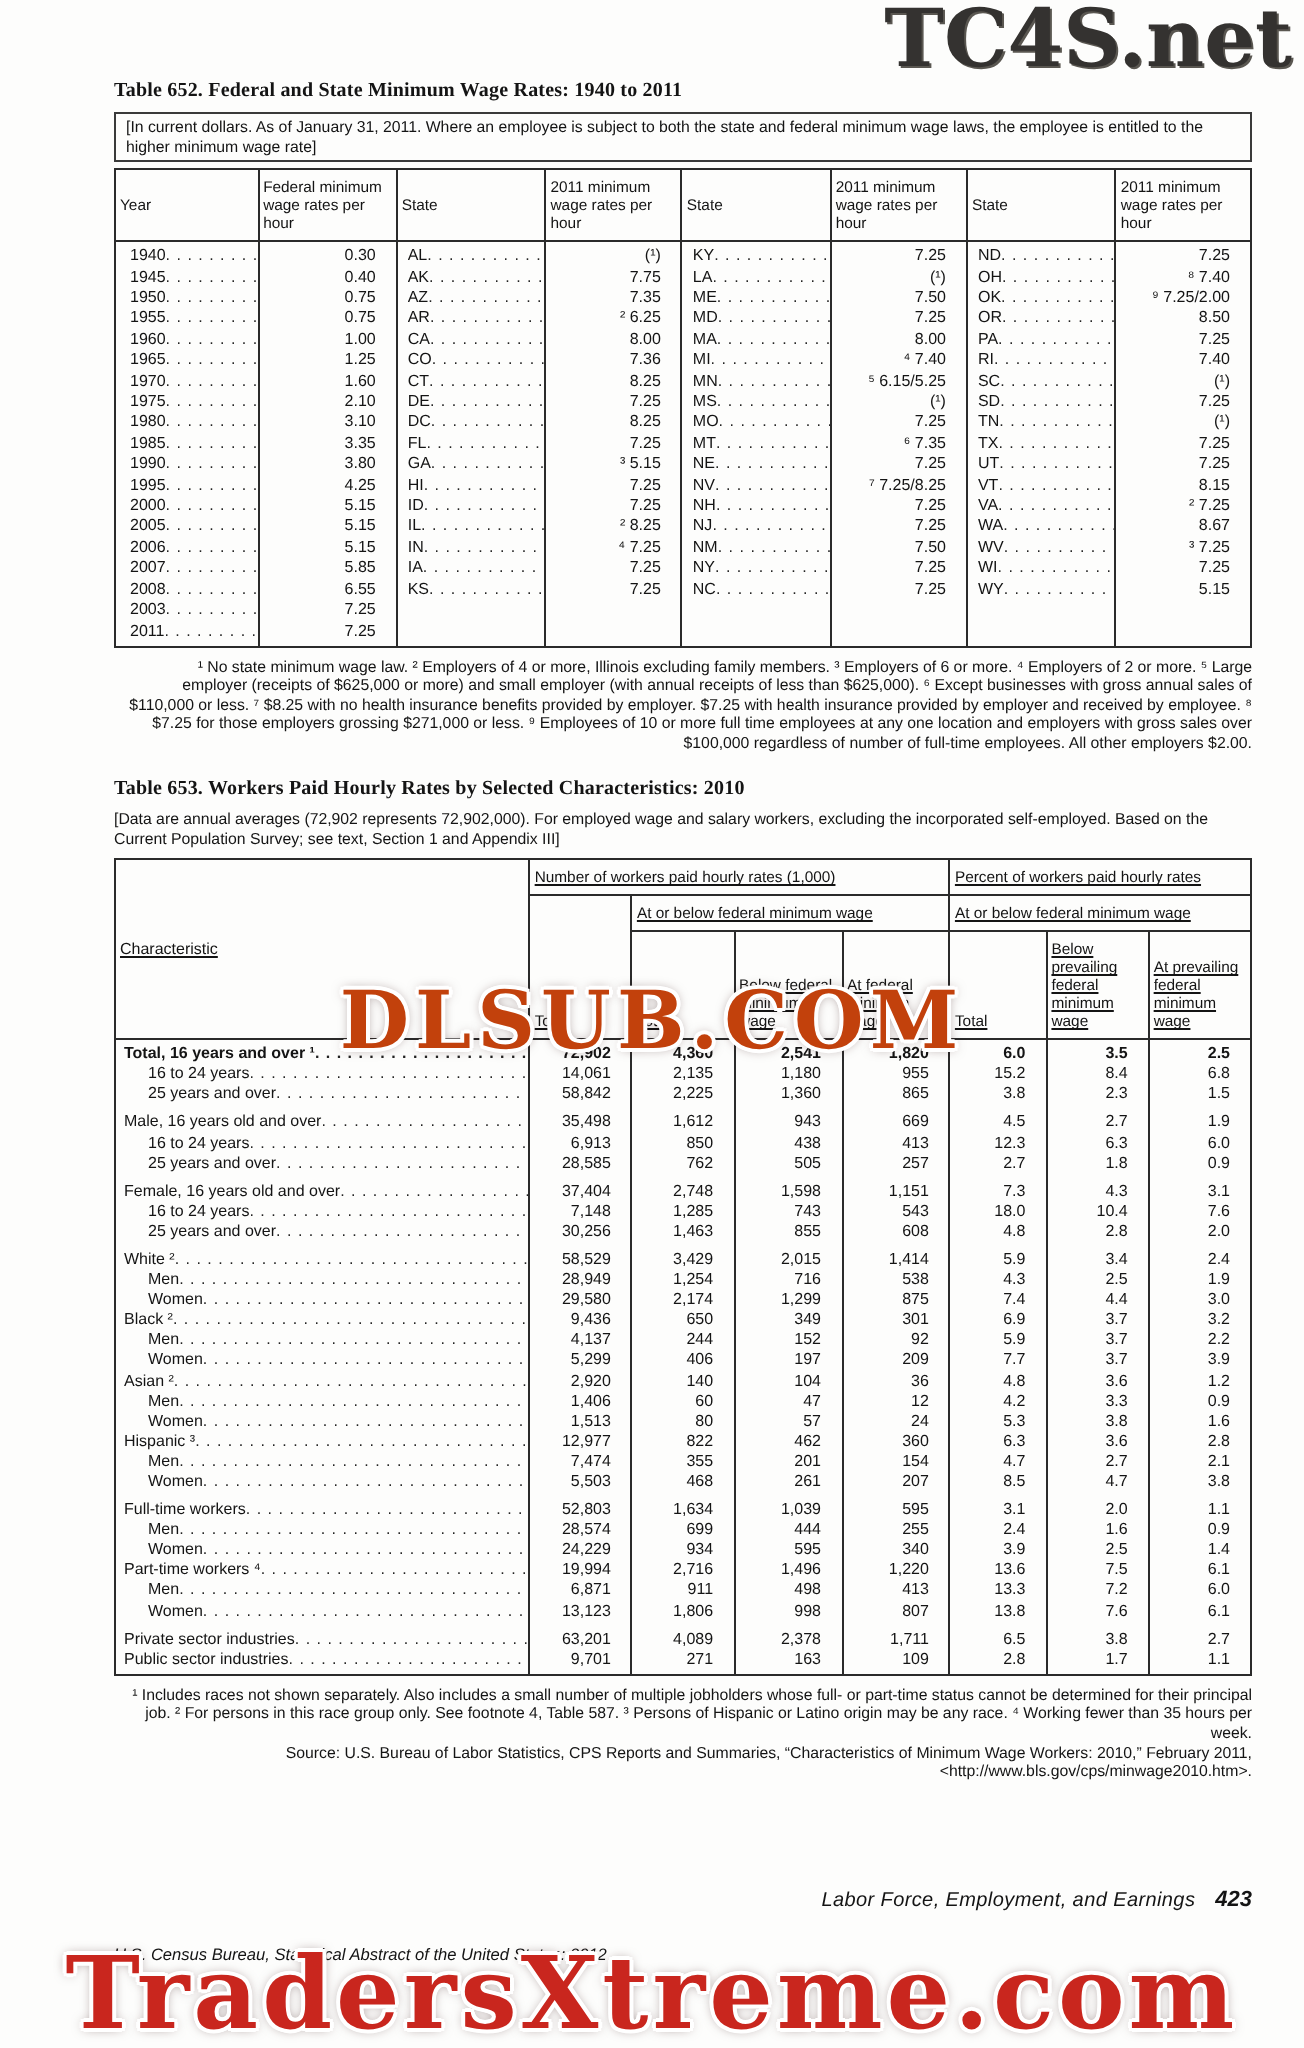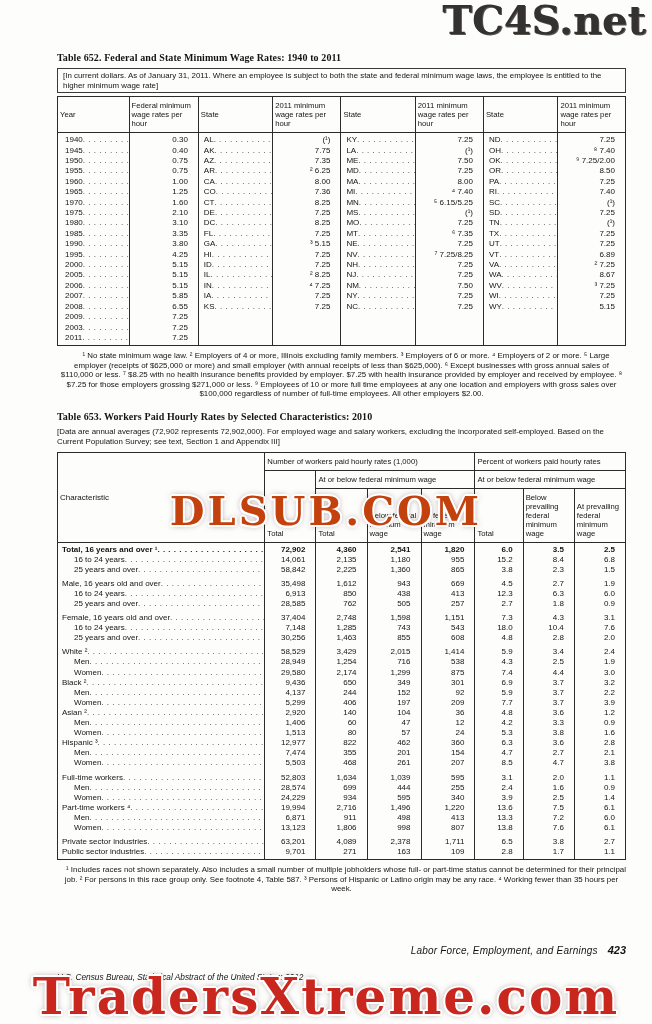--- a/index.html
+++ b/index.html
@@ -1,50 +1,50 @@
 <!DOCTYPE html>
 <html><head>
 <meta charset="utf-8">
 <style>
   * { margin:0; padding:0; box-sizing:border-box; }
   html,body { width:652px; height:1024px; }
   body { background:#fdfdfc; color:#141414; font-family:"Liberation Sans",sans-serif; position:relative; overflow:hidden; }
-  .page { position:absolute; inset:0; padding:52px 26px 0 57px; }
+  .page { position:absolute; inset:0; padding:40px 26px 0 57px; }
 
   .tbl-title { font-family:"Liberation Serif",serif; font-weight:bold; font-size:10px; letter-spacing:.1px; margin-bottom:5px; }
   .headnote { font-size:7.9px; line-height:9.6px; }
   .headnote.boxed { border:1px solid #3a3a3a; padding:2px 5px; margin-bottom:3px; }
   .headnote.plain { margin-bottom:5px; }
 
   table { border-collapse:collapse; width:100%; table-layout:fixed; }
   .t652, .t653 { border:1px solid #2b2b2b; font-size:8px; }
   .t652 th, .t653 th { border:1px solid #2b2b2b; font-weight:normal; font-size:7.7px; line-height:9px; text-align:left; padding:4px 2px; }
   .t652 th { vertical-align:middle; }
-  .t653 th { vertical-align:bottom; }
+  .t653 th { vertical-align:bottom;text-decoration:underline; }
   .t653 th.gh { vertical-align:middle; }
   .t653 th.char { vertical-align:middle; font-size:8px; }
   .t652 td, .t653 td { border-left:1px solid #2b2b2b; line-height:10.4px; vertical-align:bottom; overflow:hidden; }
   .t653 td { line-height:10.1px; }
   .t652 td:first-child, .t653 td:first-child { border-left:none; }
   .t652 tbody tr:first-child td, .t653 tbody tr:first-child td { padding-top:2px; }
   .t652 tbody tr:last-child td, .t653 tbody tr:last-child td { padding-bottom:2px; }
   td.num { text-align:right; padding-right:10px; white-space:nowrap; }
   td.ycell { padding-left:7px; }
   td.scell { padding-left:5px; }
   td.lbl { padding-left:4px; }
   td.ind { padding-left:16px;margin-top:11px; }
   tr.gap td { padding-top:4px; }
   tr.bold td { font-weight:bold; }
 
   .lw { display:flex; align-items:baseline; overflow:hidden; }
   .lb { white-space:nowrap; }
   .dots { flex:1; min-width:4px; overflow:hidden; white-space:nowrap; color:#222; }
   .dots::before { content:". . . . . . . . . . . . . . . . . . . . . . . . . . . . . . . . . . . . . . . . . . . . . . . ."; letter-spacing:.5px; }
 
-  .fnote { font-size:7.9px; line-height:9.4px; margin-top:1px; text-align:center; }
+  .fnote { font-size:7.9px; line-height:9.4px; margin-top:1px; text-align:right; }
   .fnote.first { margin-top:5px; text-indent:9px; }
   .fnote.src { text-indent:9px; margin-bottom:0; }
   .sect-gap { height:13px; }
 
   .footer-abs { position:absolute; left:57px; right:26px; top:944px;font-style:italic; }
   .footer-line { text-align:right; font-size:10px; }
   .footer-section { letter-spacing:.2px; }
   .footer-page { font-weight:bold; font-size:11px; margin-left:10px; }
   .imprint { font-size:8.3px; margin-top:16px; text-align:left; }
 
@@ -442,21 +442,21 @@
               <span class="dots"></span>
             </div>
           </td>
           <td class="num">⁷ 7.25/8.25</td>
           <td class="scell">
             <div class="lw">
               <span class="lb">VT</span>
               <span class="dots"></span>
             </div>
           </td>
-          <td class="num">6.89</td>
+          <td class="num">8.15</td>
         </tr>
         <tr>
           <td class="ycell">
             <div class="lw">
               <span class="lb">2000</span>
               <span class="dots"></span>
             </div>
           </td>
           <td class="num">5.15</td>
           <td class="scell">
@@ -593,35 +593,20 @@
             </div>
           </td>
           <td class="num">7.25</td>
           <td class="scell">
             <div class="lw">
               <span class="lb">WY</span>
               <span class="dots"></span>
             </div>
           </td>
           <td class="num">5.15</td>
-        </tr>
-        <tr>
-          <td class="ycell">
-            <div class="lw">
-              <span class="lb">2009</span>
-              <span class="dots"></span>
-            </div>
-          </td>
-          <td class="num">7.25</td>
-          <td class="scell"></td>
-          <td class="num"></td>
-          <td class="scell"></td>
-          <td class="num"></td>
-          <td class="scell"></td>
-          <td class="num"></td>
         </tr>
         <tr>
           <td class="ycell">
             <div class="lw">
               <span class="lb">2003</span>
               <span class="dots"></span>
             </div>
           </td>
           <td class="num">7.25</td>
           <td class="scell"></td>
@@ -1120,20 +1105,21 @@
           <td class="num">163</td>
           <td class="num">109</td>
           <td class="num">2.8</td>
           <td class="num">1.7</td>
           <td class="num">1.1</td>
         </tr>
       </tbody>
   </table>
 
   <p class="fnote first">¹ Includes races not shown separately. Also includes a small number of multiple jobholders whose full- or part-time status cannot be determined for their principal job. ² For persons in this race group only. See footnote 4, Table 587. ³ Persons of Hispanic or Latino origin may be any race. ⁴ Working fewer than 35 hours per week.</p>
+  <p class="fnote src">Source: U.S. Bureau of Labor Statistics, CPS Reports and Summaries, “Characteristics of Minimum Wage Workers: 2010,” February 2011, &lt;http://www.bls.gov/cps/minwage2010.htm&gt;.</p>
 
   <div class="footer-abs">
     <div class="footer-line">
       <span class="footer-section">Labor Force, Employment, and Earnings</span><span class="footer-page">423</span>
     </div>
     <div class="imprint">U.S. Census Bureau, Statistical Abstract of the United States: 2012</div>
   </div>
 
   <div class="wm wm-mid outline-red">DLSUB.COM</div>
   <div class="wm wm-bot outline-red">TradersXtreme.com</div>

